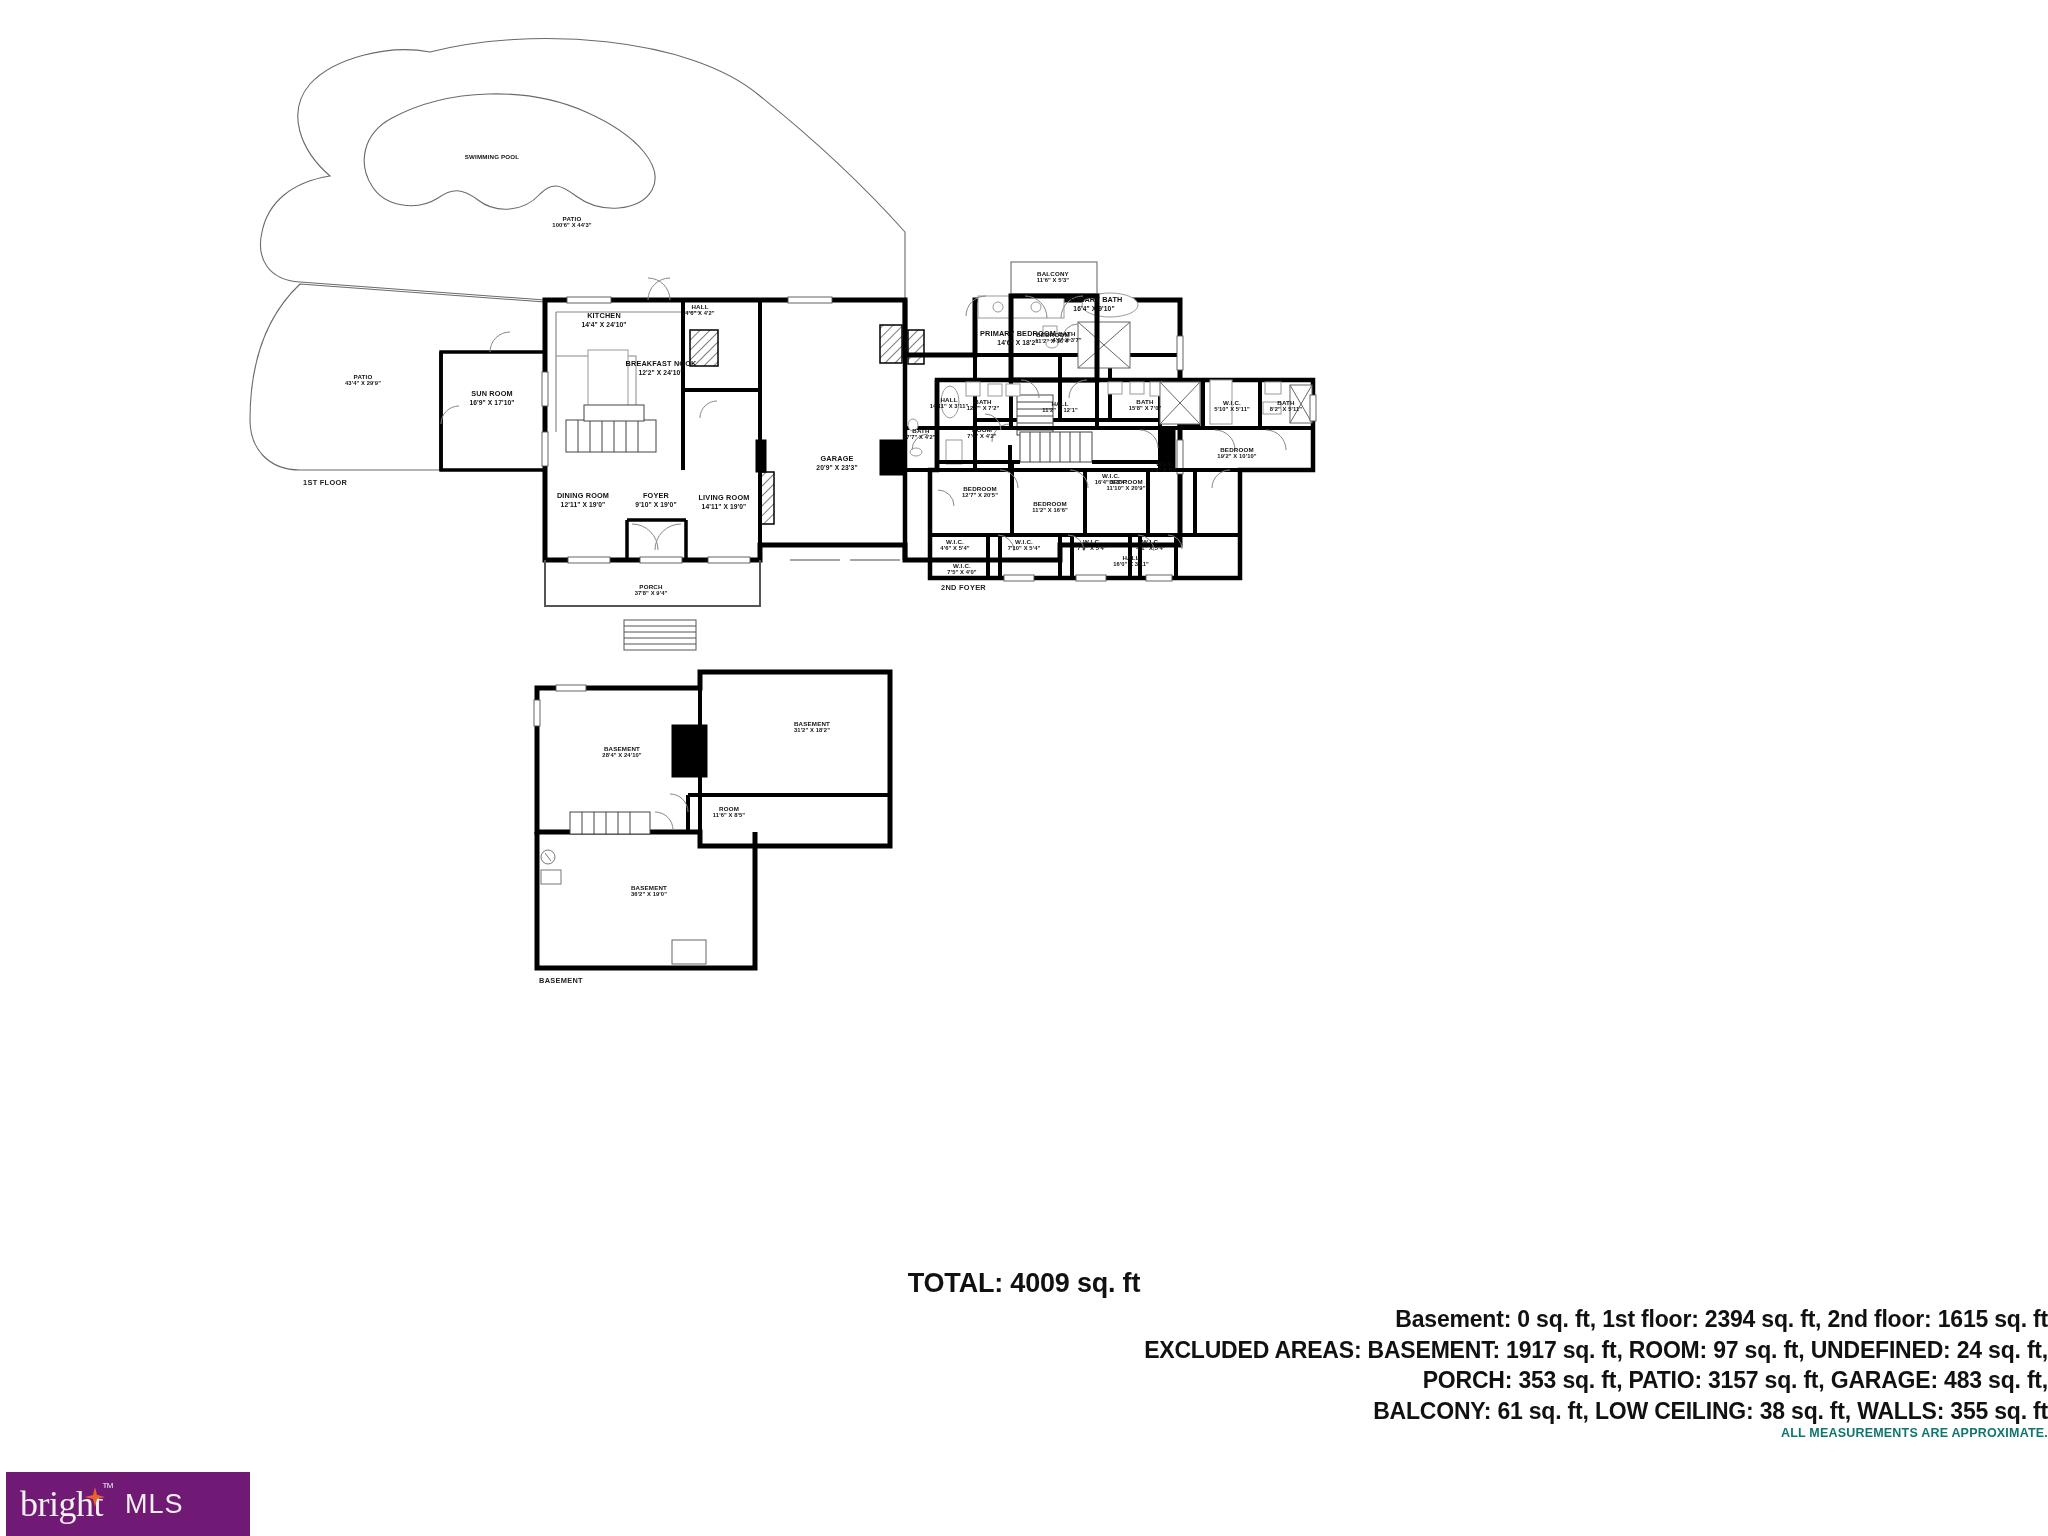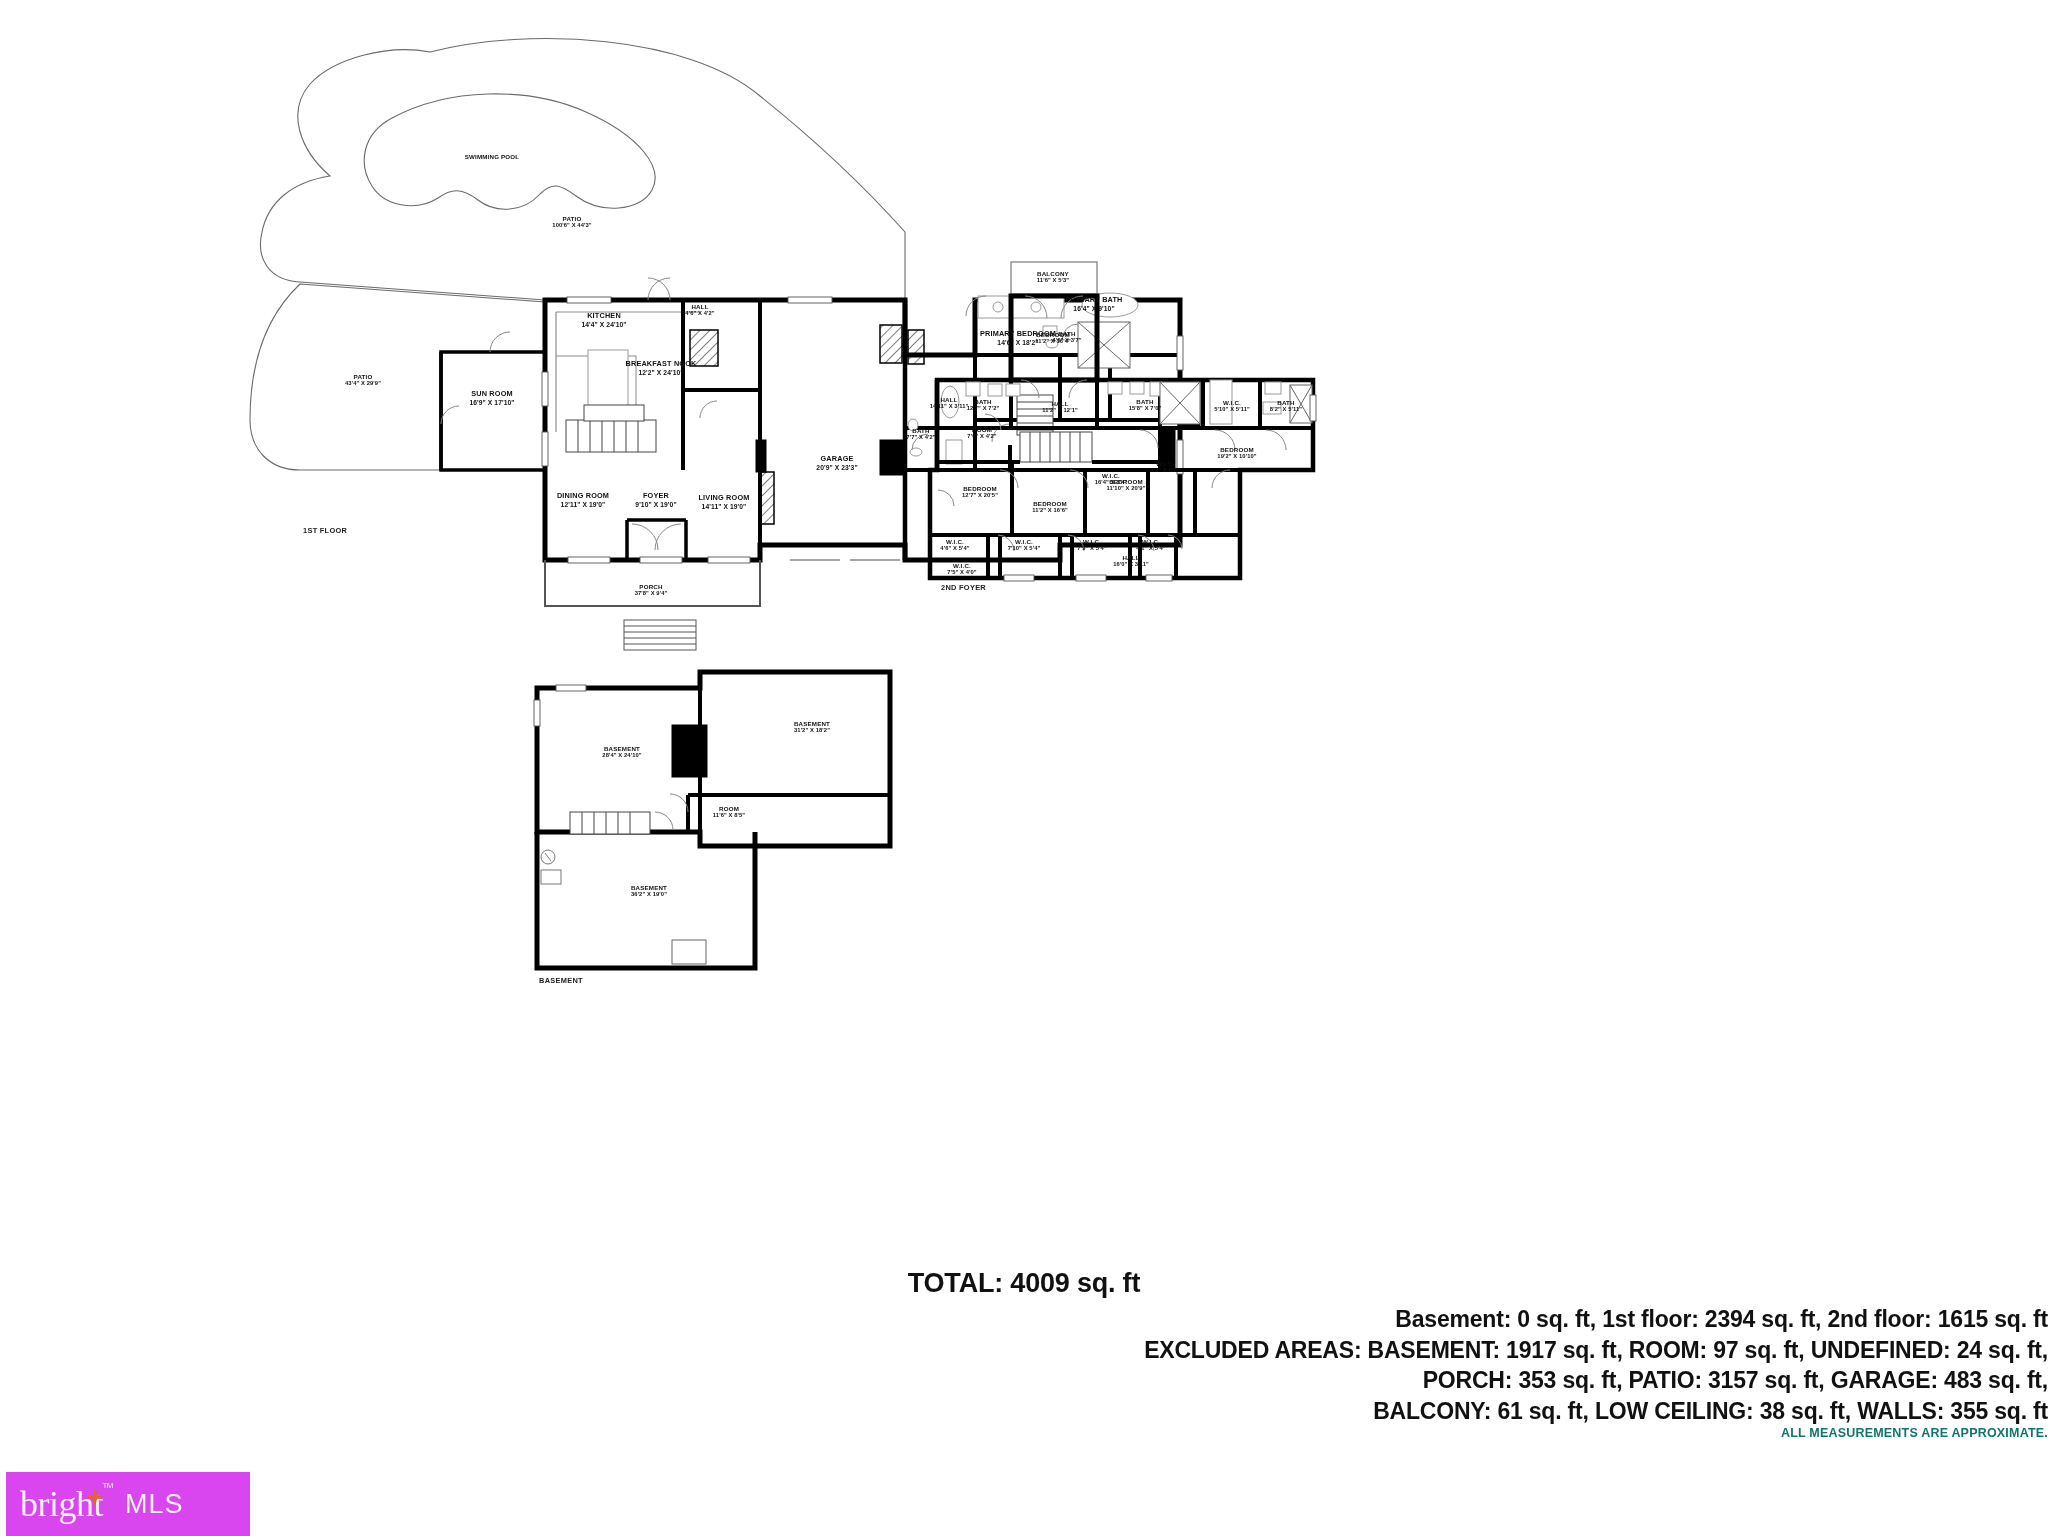--- a/index.html
+++ b/index.html
@@ -24,21 +24,21 @@
             color:#222;white-space:nowrap;}
 
   
   #summary{position:absolute;left:0;right:0;top:1268px;text-align:center;}
   #summary .total{font-size:27px;font-weight:700;letter-spacing:-.2px;margin-bottom:5px;}
   #summary .line{font-size:23px;font-weight:700;letter-spacing:-.2px;line-height:1.33;text-align:right;}
   #disclaimer{position:absolute;left:0;right:0;top:1426px;text-align:right;
               font-size:12.5px;font-weight:600;letter-spacing:.2px;color:#0f766e;}
 
   
-  #logo{position:absolute;left:6px;top:1472px;width:244px;height:64px;background:#d946ef;
+  #logo{position:absolute;left:6px;top:1472px;width:244px;height:64px;background:#701a75;
         display:flex;align-items:center;}
   #logo .wordmark{font-family:"Liberation Serif","DejaVu Serif",serif;
         font-size:36px;color:#f2f0ee;margin-left:14px;letter-spacing:-.5px;position:relative;}
   #logo .star{position:absolute;right:-2px;top:4px;width:20px;height:20px;}
   #logo .tm{position:absolute;right:-10px;top:-2px;font-size:8px;
         font-family:"Liberation Sans",sans-serif;color:#f2f0ee;}
   #logo .mls{font-family:"Liberation Sans","DejaVu Sans",sans-serif;font-size:27px;
         color:#f2f0ee;margin-left:22px;letter-spacing:1px;}
 </style>
 </head>
@@ -432,21 +432,21 @@
       <span class="rn">ROOM</span>
       <span class="rd">11'6" X 8'5"</span>
     </div>
     <div class="rlabel tiny" style="left: 649px; top: 891px;">
       <span class="rn">BASEMENT</span>
       <span class="rd">36'2" X 19'0"</span>
     </div>
   </div>
 
 <div id="floor-tags">
-    <div class="floortag" style="left: 303px; top: 478px; margin-top: 48px;">1ST FLOOR</div>
+    <div class="floortag" style="left: 303px; top: 478px;">1ST FLOOR</div>
     <div class="floortag" style="left: 941px; top: 583px;">2ND FOYER</div>
     <div class="floortag" style="left: 539px; top: 976px;">BASEMENT</div>
   </div>
 
 <div id="summary">
   <div class="total">TOTAL: 4009 sq. ft</div>
   <div class="line">Basement: 0 sq. ft, 1st floor: 2394 sq. ft, 2nd floor: 1615 sq. ft</div>
   <div class="line">EXCLUDED AREAS: BASEMENT: 1917 sq. ft, ROOM: 97 sq. ft, UNDEFINED: 24 sq. ft,</div>
   <div class="line">PORCH: 353 sq. ft, PATIO: 3157 sq. ft, GARAGE: 483 sq. ft,</div>
   <div class="line">BALCONY: 61 sq. ft, LOW CEILING: 38 sq. ft, WALLS: 355 sq. ft</div>

